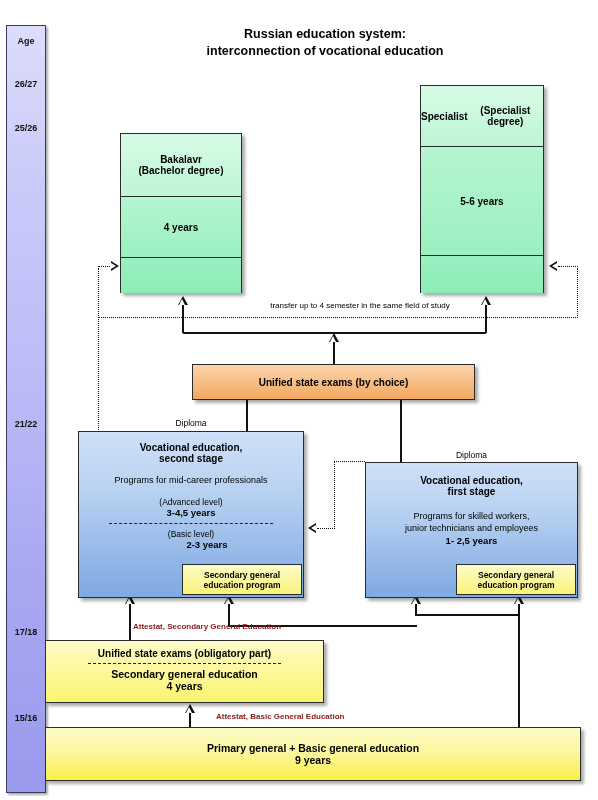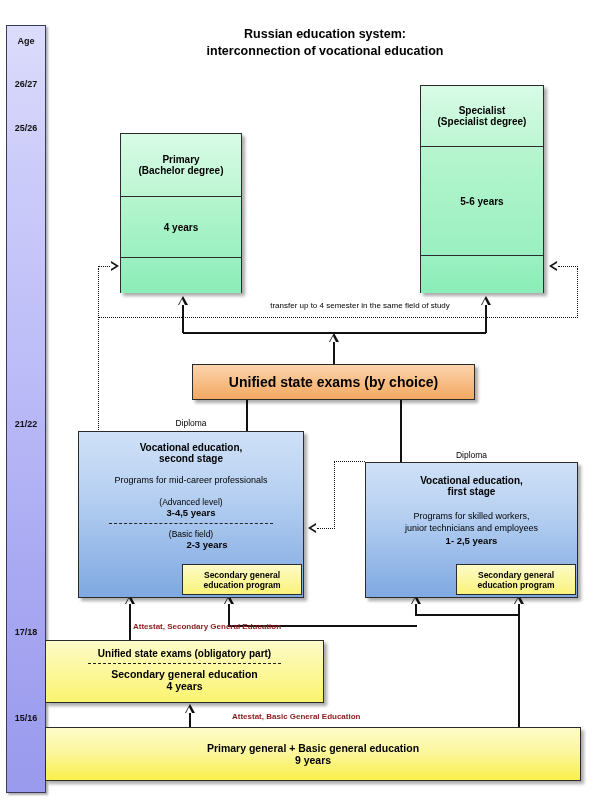--- a/index.html
+++ b/index.html
@@ -148,59 +148,59 @@
   <div class="abs ar-up" style="left:514px;top:595px;">
       <i></i>
     </div>
 
   <div class="abs ln vl" style="left:189px;top:713px;height:22px;"></div>
   <div class="abs ar-up" style="left:185px;top:704px;">
       <i></i>
     </div>
 
   <div class="abs attestat" style="left:133px;top:622px;">Attestat, Secondary General Education</div>
-  <div class="abs attestat" style="left:232px;top:712px;">Attestat, Basic General Education</div>
+  <div class="abs attestat" style="left:216px;top:712px;">Attestat, Basic General Education</div>
 
   <div class="abs box" style="left:120px;top:133px;width:122px;height:160px;">
     <div class="green-a bsec ctr" style="height:62px;flex-direction:column;">
-      <div class="t-bold" style="font-size:10px;">Primary</div>
+      <div class="t-bold" style="font-size:10px;">Bakalavr</div>
       <div class="t-bold" style="font-size:10px;">(Bachelor degree)</div>
     </div>
     <div class="green-b bsec ctr" style="height:60px;">
       <span class="t-bold" style="font-size:10px;">4 years</span>
     </div>
     <div class="green-c" style="height:35px;"></div>
   </div>
 
   <div class="abs box" style="left:420px;top:85px;width:124px;height:208px;">
-    <div class="green-a bsec ctr" style="height:60px;flex-direction:column;justify-content:center;">
+    <div class="green-a bsec ctr" style="height:60px;flex-direction:row;justify-content:center;">
       <div class="t-bold" style="font-size:10px;">Specialist</div>
       <div class="t-bold" style="font-size:10px;">(Specialist degree)</div>
     </div>
     <div class="green-b bsec ctr" style="height:108px;">
       <span class="t-bold" style="font-size:10px;">5-6 years</span>
     </div>
     <div class="green-c" style="height:37px;"></div>
   </div>
 
   <div class="abs box orange-v ctr" style="left:192px;top:364px;width:283px;height:36px;">
-    <span class="t-bold" style="font-size:14px;">Unified state exams (by choice)</span>
+    <span class="t-bold" style="font-size:10px;">Unified state exams (by choice)</span>
   </div>
 
   <div class="abs cap" style="left:78px;top:418px;width:226px;">Diploma</div>
   <div class="abs box blue-v" style="left:78px;top:431px;width:226px;height:167px;">
     <div style="padding-top:10px;text-align:center;">
       <div class="t-bold" style="font-size:10px;">Vocational education,</div>
       <div class="t-bold" style="font-size:10px;">second stage</div>
     </div>
     <div style="margin-top:11px;text-align:center;font-size:9px;">Programs for mid-career professionals</div>
     <div style="margin-top:12px;text-align:center;font-size:8.5px;">(Advanced level)</div>
     <div class="t-bold" style="text-align:center;font-size:9.5px;">3-4,5 years</div>
     <div class="dash-sep" style="margin:5px 30px 5px 30px;"></div>
-    <div style="text-align:center;font-size:8.5px;">(Basic field)</div>
+    <div style="text-align:center;font-size:8.5px;">(Basic level)</div>
     <div class="t-bold" style="text-align:center;font-size:9.5px;padding-left:32px;">2-3 years</div>
   </div>
   <div class="abs box yellow-inset ctr" style="left:182px;top:564px;width:120px;height:31px;flex-direction:column;box-shadow:none;">
     <div class="t-bold" style="font-size:8.5px;">Secondary general</div>
     <div class="t-bold" style="font-size:8.5px;">education program</div>
   </div>
 
   <div class="abs cap" style="left:365px;top:450px;width:213px;">Diploma</div>
   <div class="abs box blue-v" style="left:365px;top:462px;width:213px;height:136px;">
     <div style="padding-top:12px;text-align:center;">

